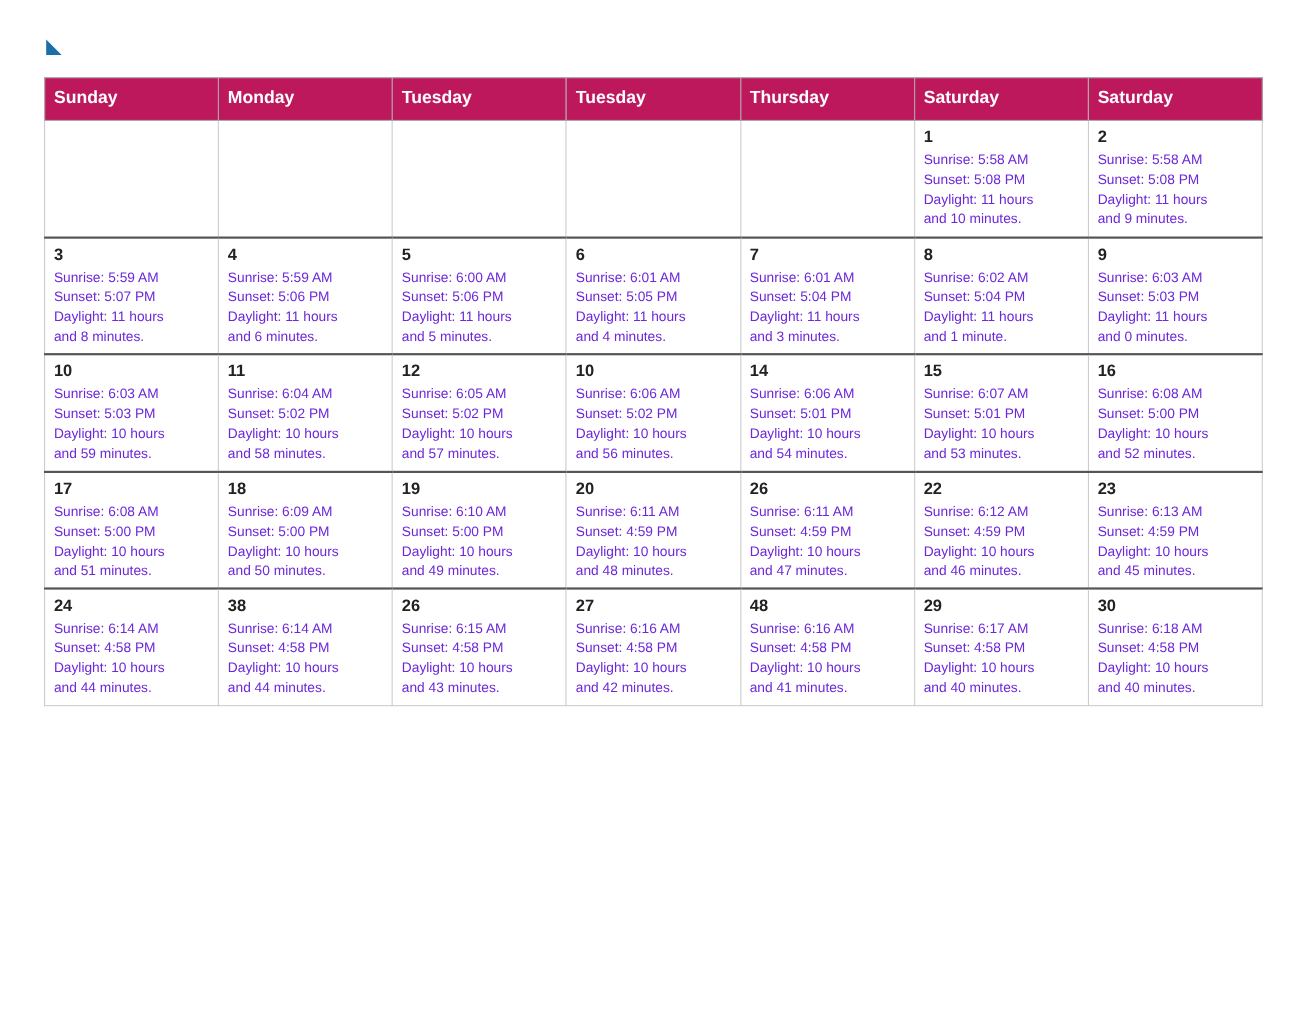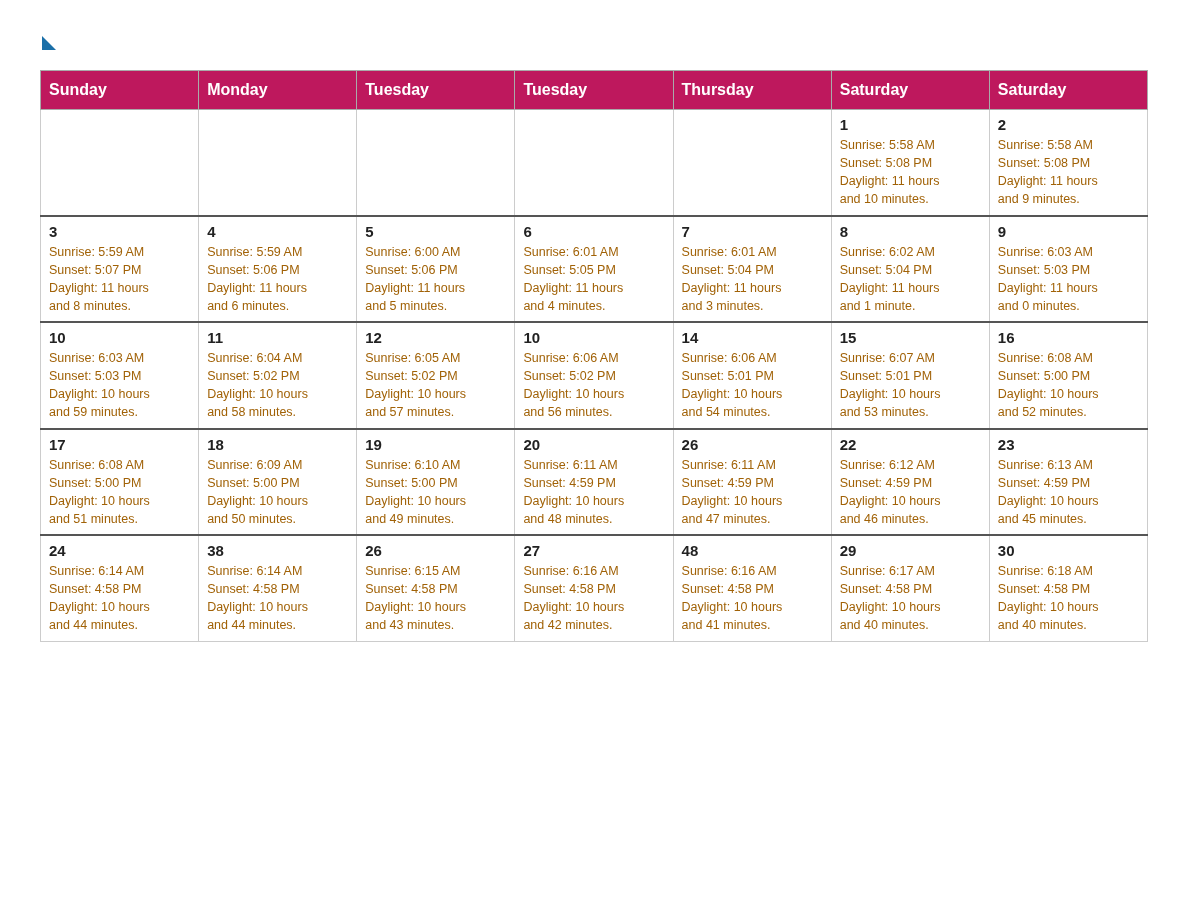--- a/index.html
+++ b/index.html
@@ -85,21 +85,21 @@
     }
     .day-number {
       font-size: 15px;
       font-weight: bold;
       color: #222;
       display: block;
       margin-bottom: 3px;
     }
     .day-info {
       font-size: 12.5px;
-      color: #a16207;
+      color: #6d28d9;
       line-height: 1.45;
     }
     .empty-cell {
       background: #f9f9f9;
     }
     .row-divider td {
       border-top: 2px solid #555;
     }
   </style>
 </head>

